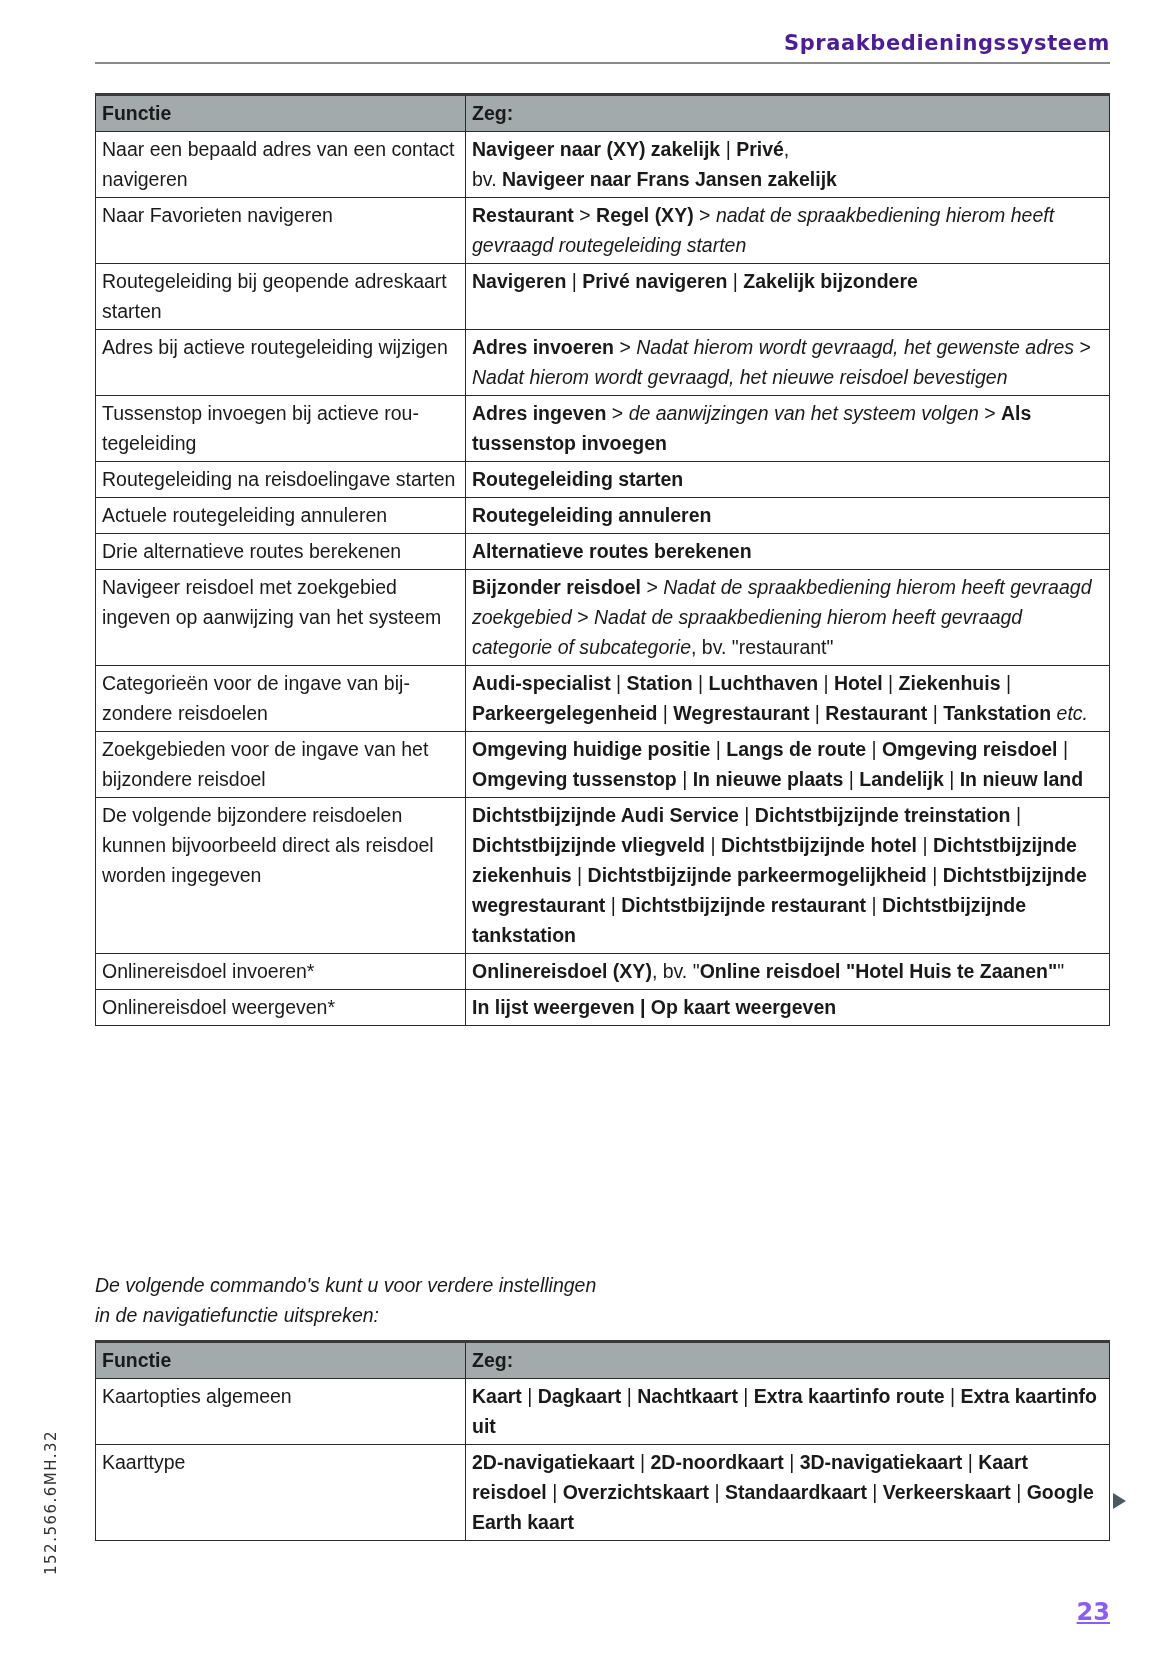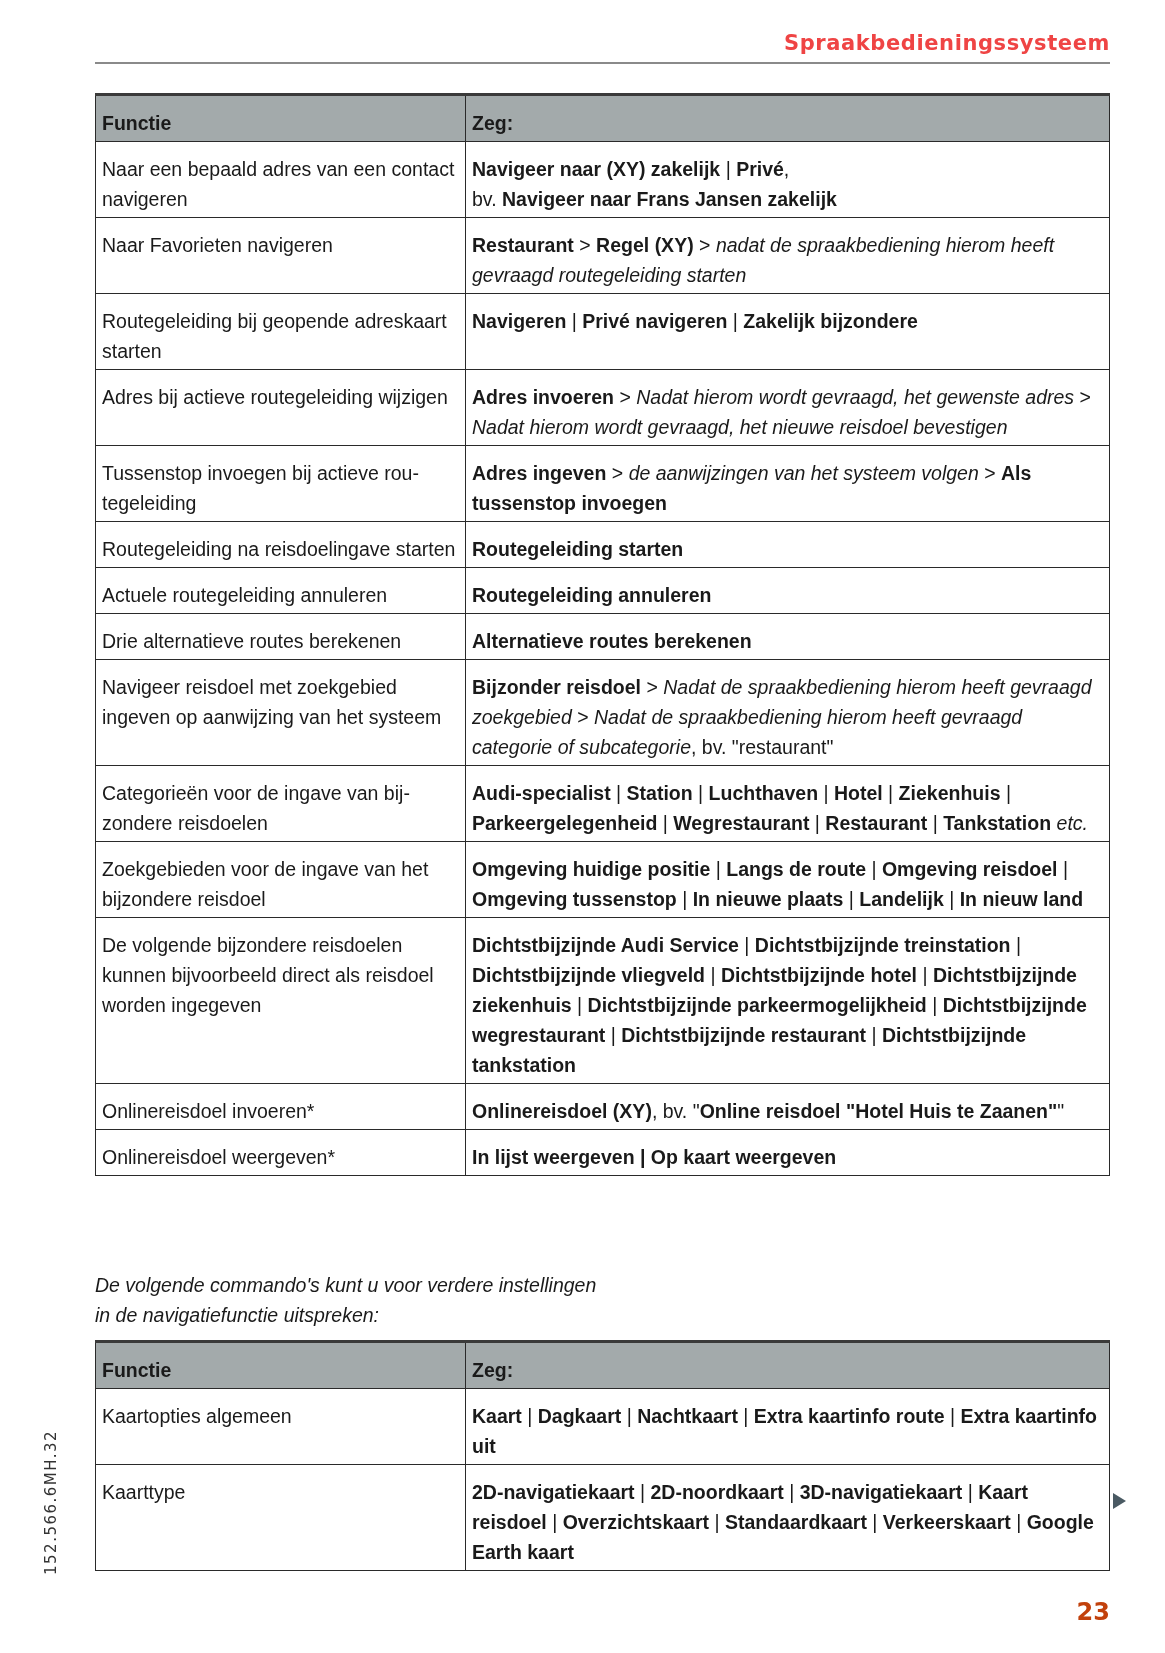--- a/index.html
+++ b/index.html
@@ -1,38 +1,38 @@
 <!DOCTYPE html>
 <html><head>
 <meta charset="utf-8">
 <style>
   html, body { margin:0; padding:0; background:#ffffff; }
   body { width:1165px; height:1653px; position:relative; overflow:hidden;
          font-family:"Liberation Sans", "DejaVu Sans", sans-serif; color:#1a1a1a; }
   .running-head { position:absolute; left:95px; top:26px; width:1015px; height:36px;
          border-bottom:2px solid #8a8a8a; text-align:right; }
   .running-head span { font-family:"DejaVu Sans", sans-serif; font-weight:bold; font-size:21px;
-         letter-spacing:0.6px; line-height:34px; color:#ef4444; }
+         letter-spacing:0.6px; line-height:34px; color:#4c1d95; }
   table.cmd { position:absolute; left:95px; width:1015px; border-collapse:collapse;
          font-size:19.5px; line-height:30px; }
   table.cmd th, table.cmd td { border:1.5px solid #2a2a2a; vertical-align:top;
-         padding:12px 7px 3px 6px; text-align:left; }
+         padding:2px 7px 3px 6px; text-align:left; }
   table.cmd thead th { background:#a3aaab; font-weight:bold; height:30px;
          border-top:3px solid #3a3a3a; }
   table.cmd col.c1 { width:370px; }
   .b { font-weight:bold;margin-top:32px; }
   .i { font-style:italic; }
   .sep { font-weight:normal; }
   .para { position:absolute; left:95px; top:1270px; width:520px;
          font-size:19.5px; line-height:30px;font-style:italic; }
   .doc-code { position:absolute; left:42px; top:1575px; transform-origin:left top;
          transform:rotate(-90deg); font-family:"DejaVu Sans", sans-serif;
          font-size:15px; letter-spacing:1.5px; color:#333; white-space:nowrap; }
   .page-num { position:absolute; right:55px; top:1598px; font-family:"DejaVu Sans", sans-serif;
-         font-weight:bold; font-size:24px; color:#c2410c; }
+         font-weight:bold; font-size:24px; color:#8b5cf6;text-decoration:underline; }
   .next-arrow { position:absolute; left:1113px; top:1493px; width:0; height:0;
          border-top:8px solid transparent; border-bottom:8px solid transparent;
          border-left:13px solid #4a5a63; }
 </style>
 </head>
 <body>
 
 <div class="running-head">
   <span>Spraakbedieningssysteem</span>
 </div>

